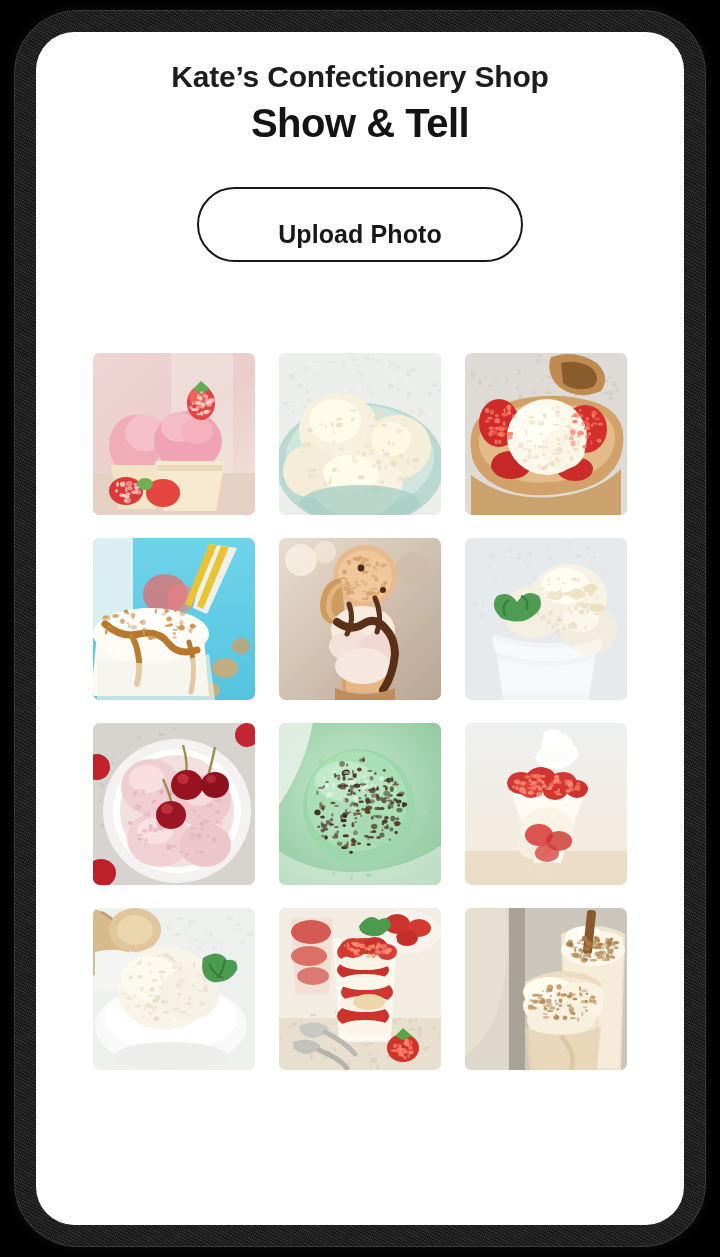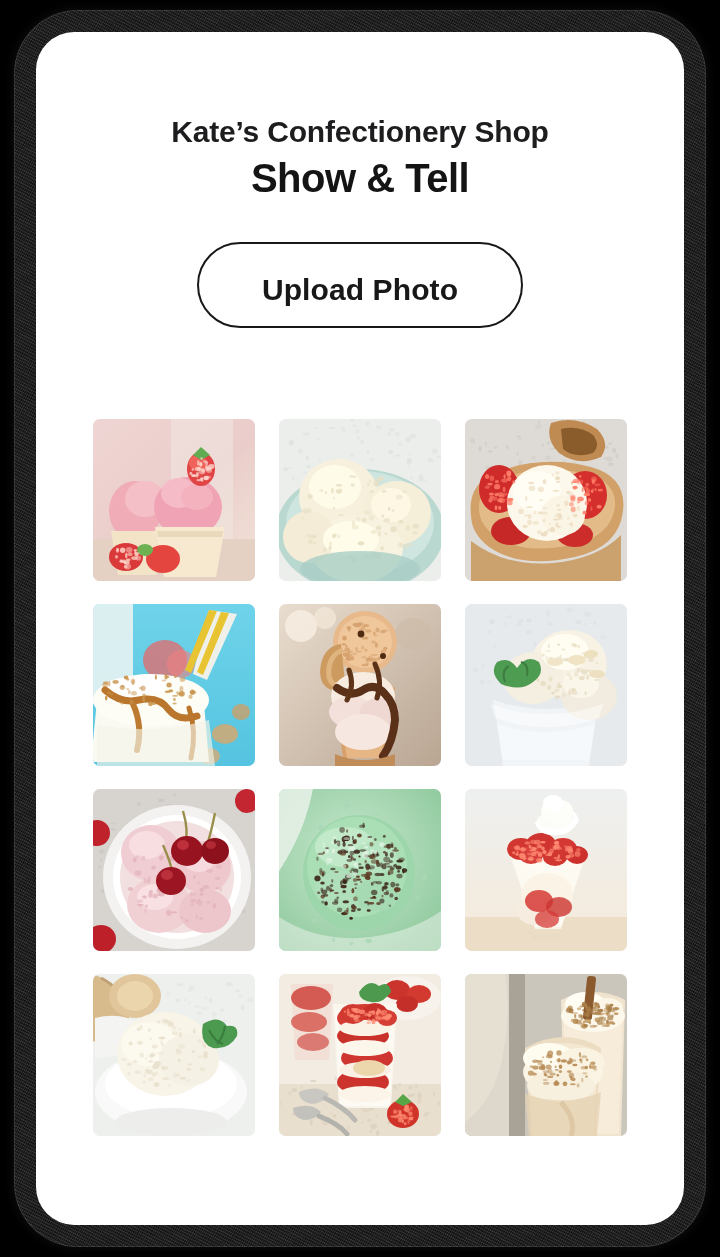--- a/index.html
+++ b/index.html
@@ -15,28 +15,28 @@
       background:
         repeating-linear-gradient(27deg, rgba(255,255,255,.10) 0 1px, rgba(0,0,0,0) 1px 3px),
         repeating-linear-gradient(117deg, rgba(255,255,255,.07) 0 1px, rgba(0,0,0,0) 1px 2px);
       opacity:.85;}
   .bezel:after{content:"";position:absolute;left:22px;top:22px;right:22px;bottom:22px;
       border-radius:44px;background:#000;}
 
   .screen{position:absolute;left:36px;top:32px;width:648px;height:1193px;
           border-radius:38px;background:#ffffff;overflow:hidden;}
 
-  .header{padding-top:83px;text-align:center;}
+  .header{padding-top:28px;text-align:center;}
   .brand{font-size:30px;font-weight:600;letter-spacing:-.2px;color:#1d1d1f;line-height:1.1;}
   .showtell{margin-top:8px;font-size:40px;font-weight:800;letter-spacing:-.5px;color:#141414;line-height:1.1;}
 
   .btnwrap{text-align:center;margin-top:42px;}
-  .upload-btn{display:inline-block;box-sizing:border-box;width:326px;height:86px;
+  .upload-btn{display:inline-block;box-sizing:border-box;width:326px;height:75px;
       line-height:89px;border:2.6px solid #181818;border-radius:47px;background:#fff;
-      font-size:30px;font-weight:600;color:#181818;letter-spacing:.1px;cursor:pointer;}
+      font-size:25px;font-weight:600;color:#181818;letter-spacing:.1px;cursor:pointer;}
 
   .grid{margin:91px auto 0;width:534px;display:grid;
         grid-template-columns:repeat(3,162px);
         column-gap:24px;row-gap:23px;}
 
   .tile{width:162px;height:162px;border-radius:7px;overflow:hidden;position:relative;
         background:#eee;cursor:pointer;}
   .tile svg{display:block;width:162px;height:162px;}
 </style>
 </head>

